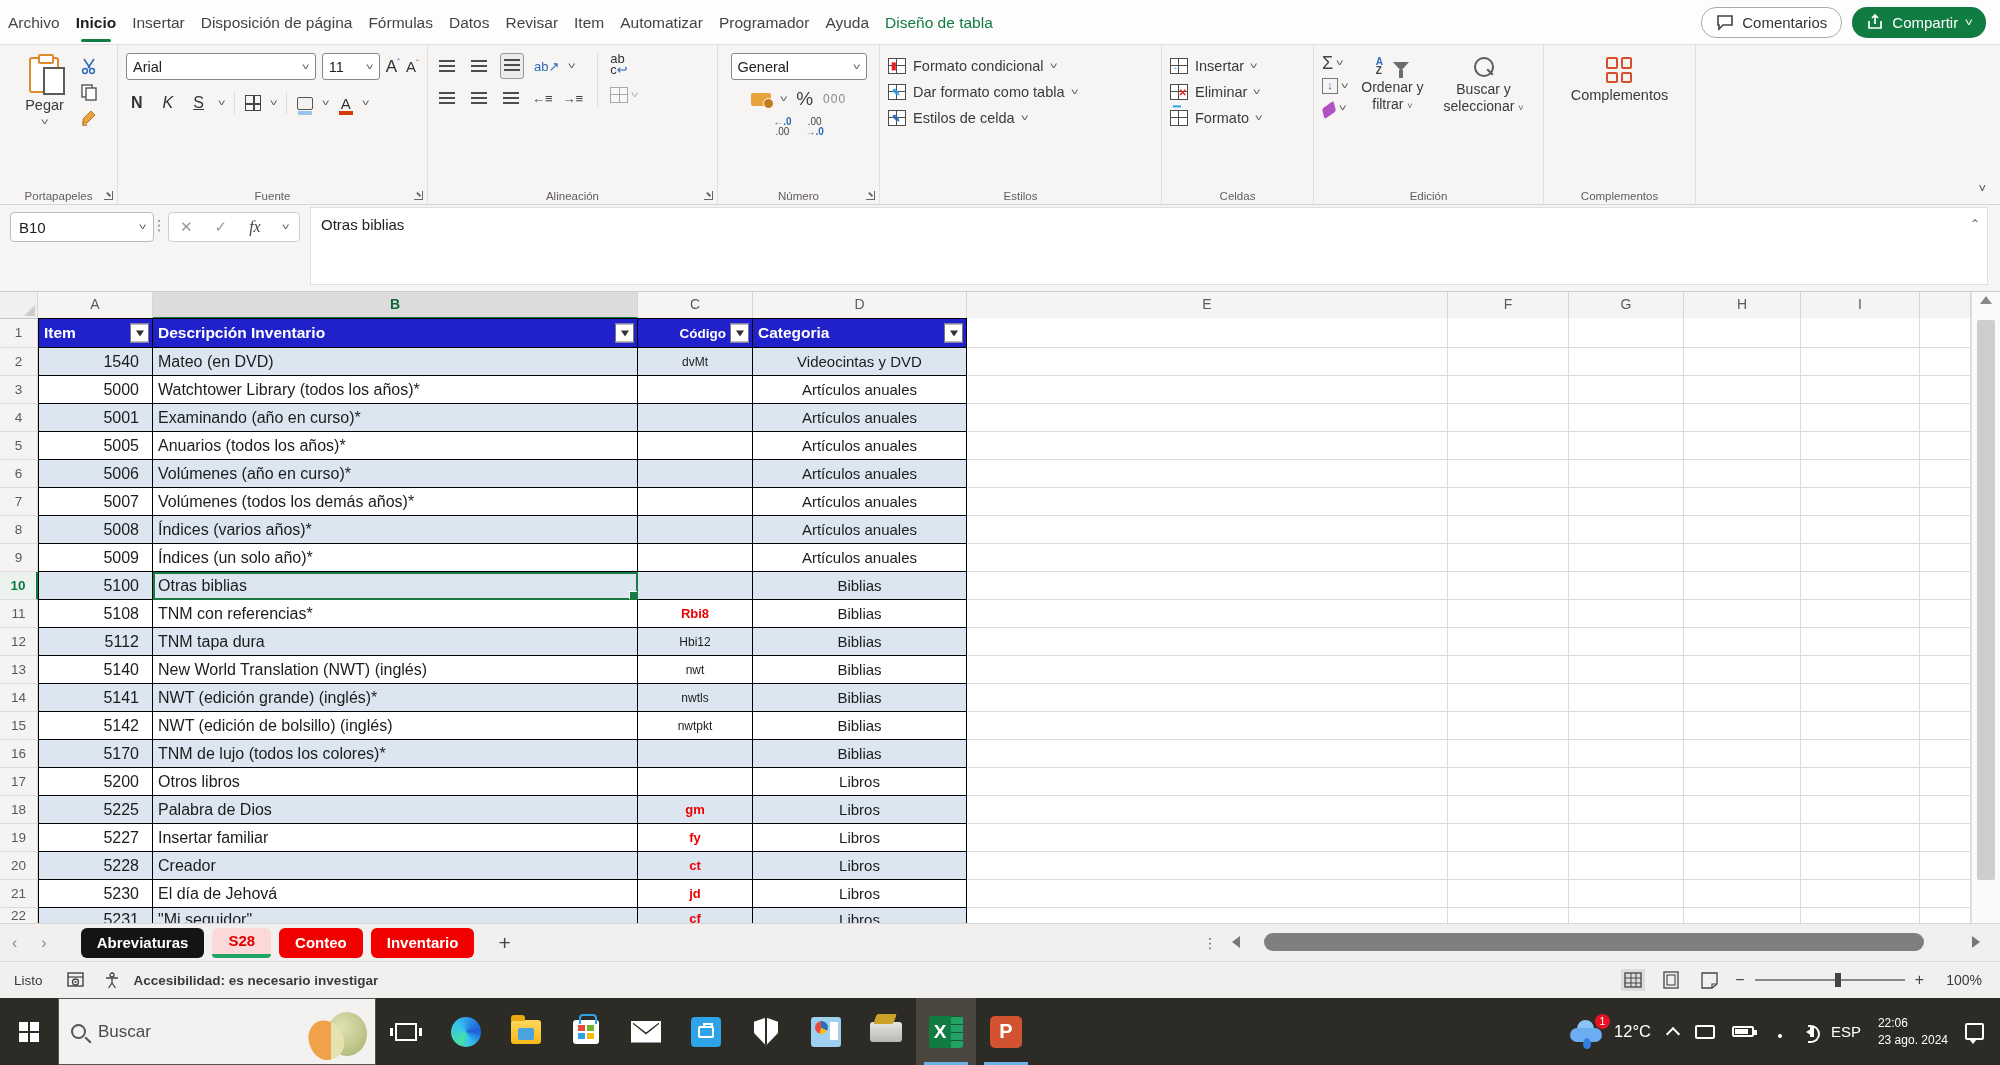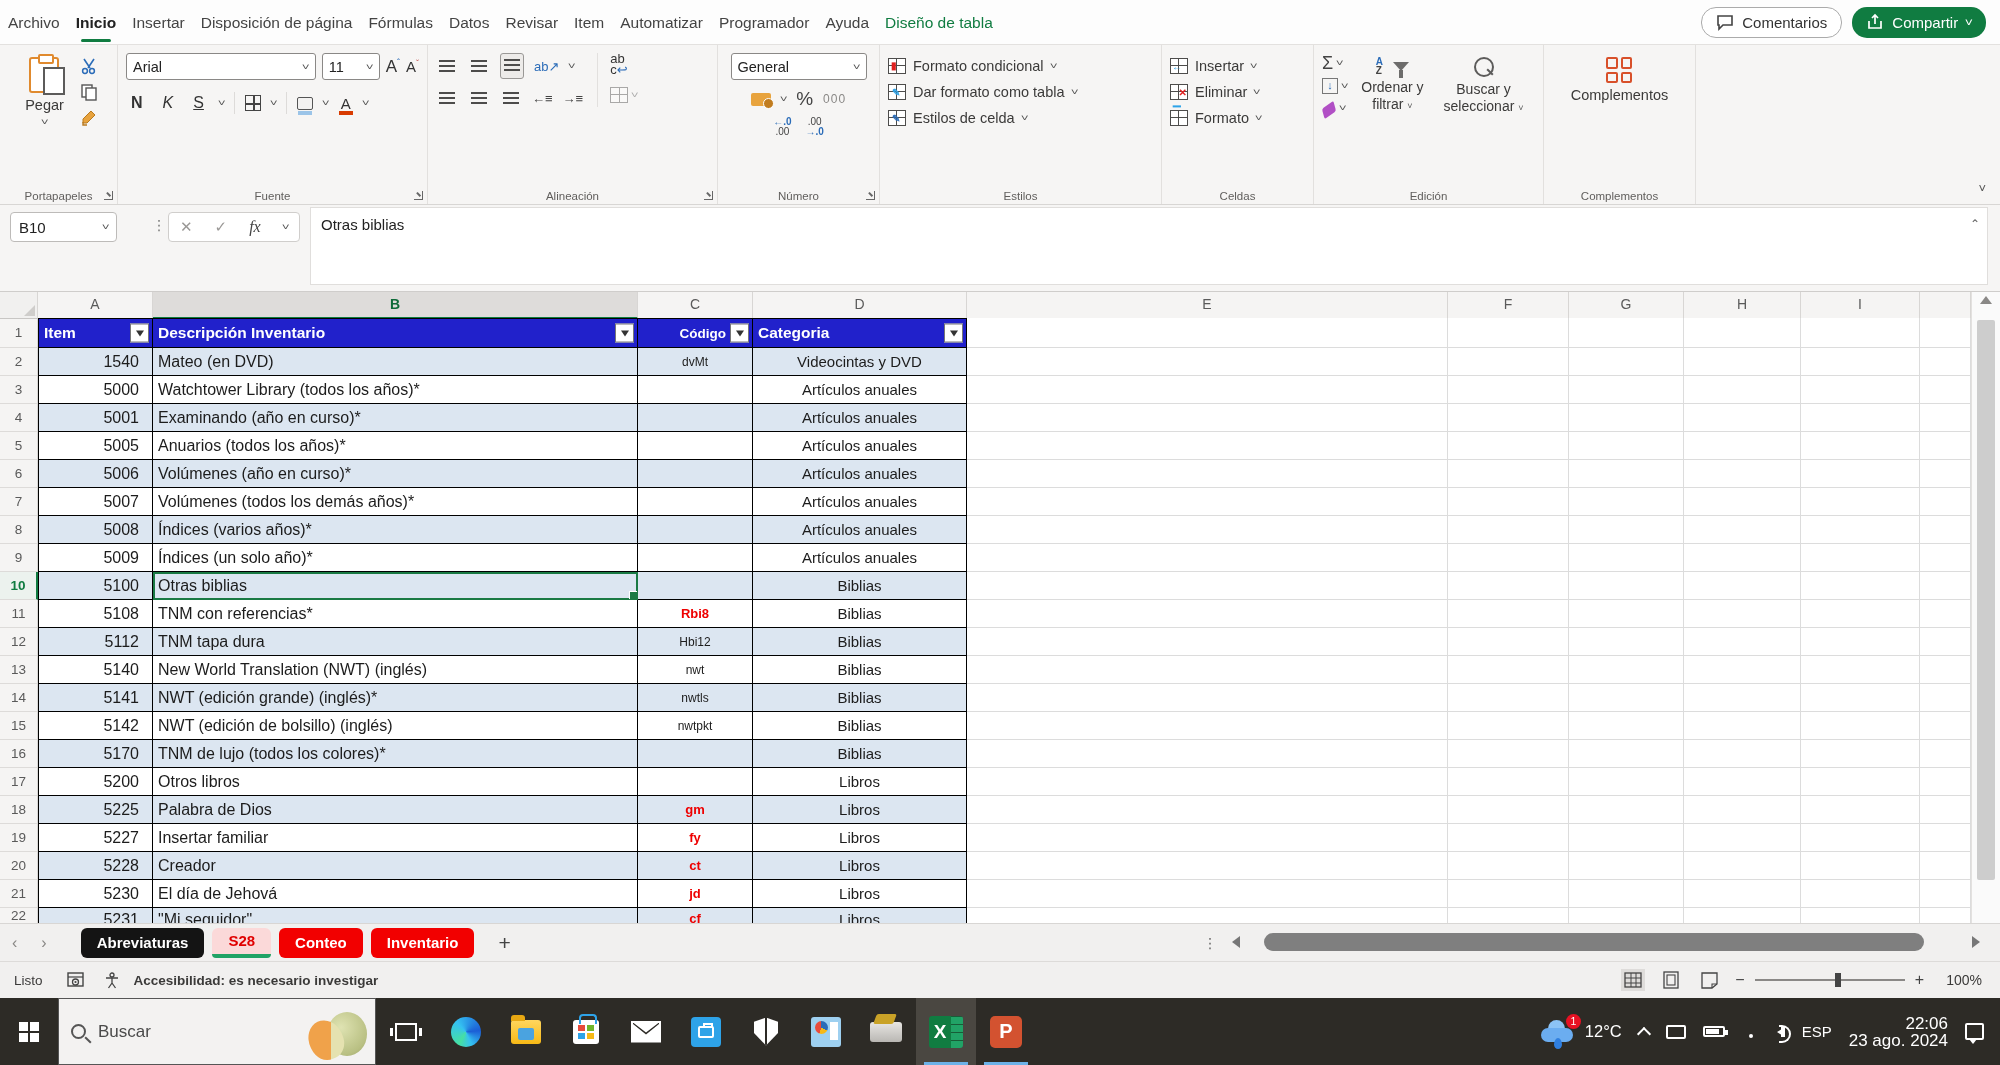--- a/index.html
+++ b/index.html
@@ -90,21 +90,21 @@
   .analyze-icon::after { content:""; position:absolute; right:-2px; top:2px; width:12px; height:12px;
     border:2px solid #444; border-radius:50%; background:rgba(255,255,255,.6); }
   .collapse-chev { position:absolute; right:14px; bottom:8px; font-size:13px; color:#555; }
   .two-line { font-size:14px; color:#3b3a39; text-align:center; line-height:17px; }
   .estilos-item { display:flex; align-items:center; gap:7px; font-size:14.5px; color:#3b3a39; height:26px; }
   .celdas-item { display:flex; align-items:center; gap:7px; font-size:14.5px; color:#3b3a39; height:26px; }
 
   
   #formulabar { position:absolute; top:205px; left:0; width:2000px; height:87px;
     background:#f6f5f4; border-bottom:1px solid #cfcdcb; }
-  #namebox { position:absolute; left:10px; top:7px; width:107px; height:30px; background:#fff;
+  #namebox { position:absolute; left:10px; top:7px; width:144px; height:30px; background:#fff;
     border:1px solid #bdbbb9; border-radius:4px; font-size:15px; color:#222;
     display:flex; align-items:center; padding:0 8px; justify-content:space-between; }
   #fb-dots { position:absolute; left:152px; top:12px; color:#777; font-size:14px; letter-spacing:0; }
   #fxbox { position:absolute; left:168px; top:7px; width:132px; height:30px; background:#fff;
     border:1px solid #d0cecc; border-radius:4px; display:flex; align-items:center;
     justify-content:space-around; color:#9a9896; font-size:15px; }
   #fxbox .fx { font-family:"Liberation Serif", serif; font-style:italic; color:#444; font-size:16px; }
   #fcontent { position:absolute; left:310px; top:2px; right:12px; bottom:6px; background:#fff;
     border:1px solid #e0deDC; padding:8px 10px; font-size:15px; color:#222; }
   #fb-collapse { position:absolute; right:20px; top:12px; color:#666; font-size:12px; }
@@ -276,21 +276,21 @@
   .wifi { width:18px; height:14px; position:relative; overflow:hidden; }
   .wifi::before { content:""; position:absolute; left:-4px; top:-6px; width:26px; height:26px;
     border:2px solid #fff; border-radius:50%; clip-path:polygon(0 0,100% 0,50% 50%); }
   .wifi::after { content:""; position:absolute; left:7px; bottom:1px; width:4px; height:4px; background:#fff; border-radius:50%; }
   .speaker { width:0; height:0; border-top:5px solid transparent; border-bottom:5px solid transparent;
     border-right:8px solid #fff; position:relative; }
   .speaker::before { content:""; position:absolute; right:-8px; top:-5px; width:4px; height:10px; background:#fff; }
   .speaker::after { content:""; position:absolute; left:2px; top:-7px; width:10px; height:14px;
     border:2px solid #fff; border-left:none; border-radius:0 12px 12px 0; }
   .lang { font-size:15px; }
-  .clockbox { text-align:right; font-size:17px; line-height:17px; }
+  .clockbox { font-size:12px; line-height:17px; }
   .action-center { width:19px; height:17px; border:2px solid #fff; border-radius:2px; position:relative; }
   .action-center::after { content:""; position:absolute; left:2px; bottom:-6px; width:0; height:0;
     border-left:4px solid transparent; border-right:4px solid transparent; border-top:5px solid #fff; }
 </style>
 </head>
 <body>
 
 <div id="tabbar">
   <div id="tabs-left" style="display: flex;">
       <div class="rtab">Archivo</div>

